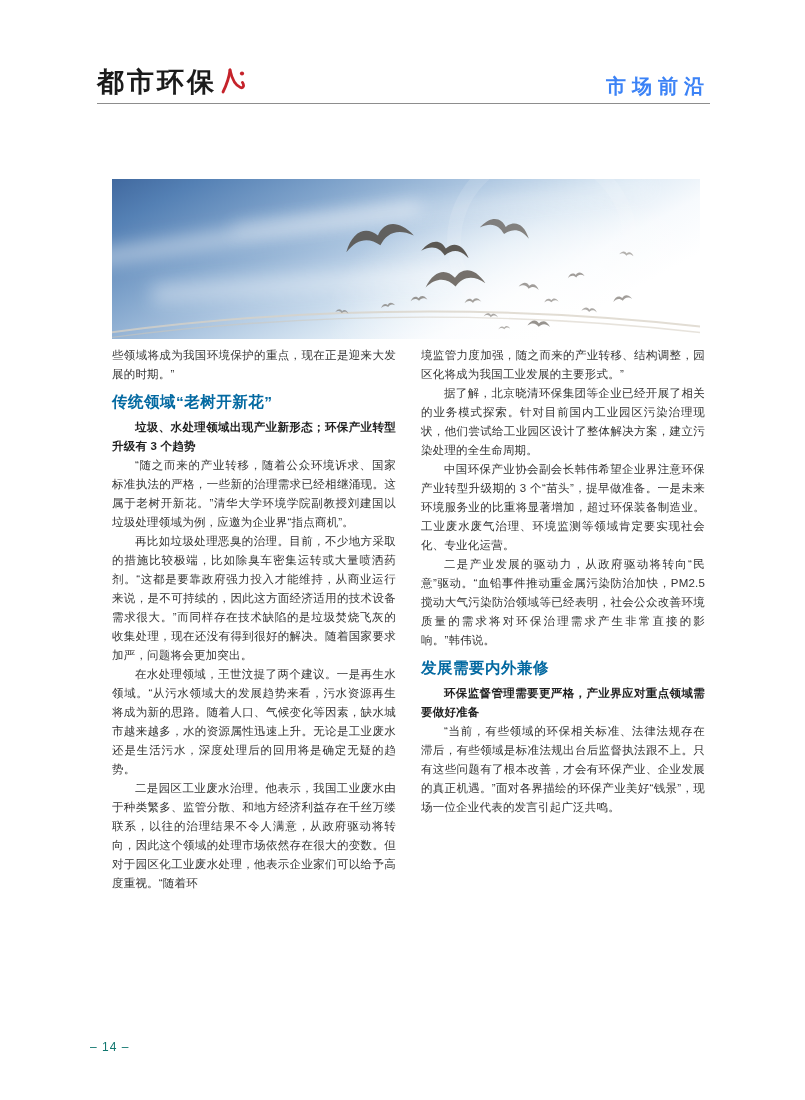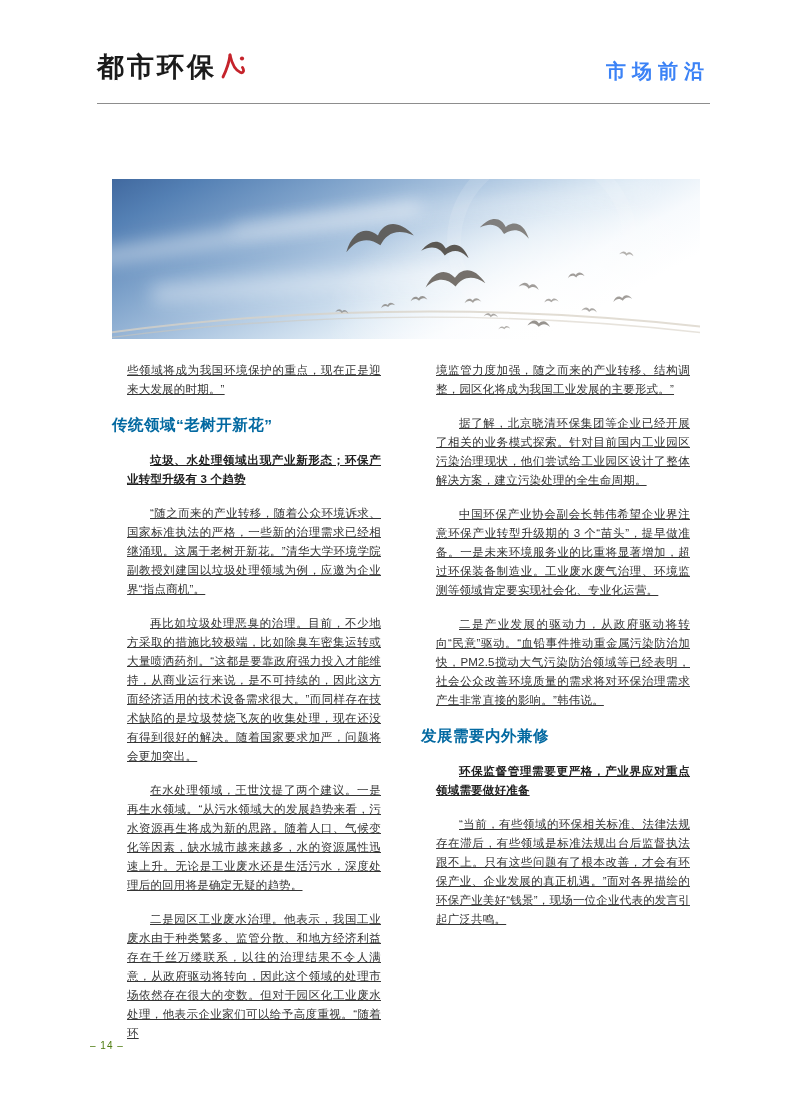--- a/index.html
+++ b/index.html
@@ -8,21 +8,21 @@
     width: 805px; height: 1100px;
     font-family: "Liberation Sans", sans-serif;
     position: relative; overflow: hidden;
   }
   .page { position: absolute; inset: 0; background: #ffffff; }
 
   
   .header {
     position: absolute; left: 97px; top: 62px; width: 613px; height: 42px;
     display: flex; justify-content: space-between; align-items: flex-end;
-    border-bottom: 1px solid #8d8d8d; padding-bottom: 22px;
+    border-bottom: 1px solid #8d8d8d; padding-bottom: 7px;
   }
   .logo { display: flex; align-items: flex-end; gap: 4px; }
   .logo-text {
     font-size: 27px; font-weight: 700; color: #1b1b1b;
     letter-spacing: 3px; line-height: 1;
   }
   .logo-mark { position: relative; top: 3px; }
   .section-label {
     font-size: 20px; color: #3b82f6; letter-spacing: 6px; line-height: 1; font-weight: bold;
   }
@@ -45,33 +45,33 @@
 
   
   .content {
     position: absolute; left: 112px; top: 346px; width: 593px;
     display: flex; gap: 25px;
   }
   .col {
     width: 284px; font-size: 11.5px; line-height: 19px;
     color: #353535; text-align: justify; letter-spacing: 0.2px;
   }
-  .col p { margin: 15px; text-decoration: underline; }
+  .col p { margin: 0; }
   .col p.indent { text-indent: 2em; }
   .col p.lead { font-weight: 700; color: #1f1f1f; }
   .col h3.subhead {
     font-size: 15.5px; font-weight: 700; color: #0369a1;
     line-height: 22px; margin: 7px 0 5px; letter-spacing: 0.5px;
     text-align: left;
   }
 
   
   .footer {
     position: absolute; left: 90px; top: 1040px;
-    font-size: 10px; color: #4d7c0f; letter-spacing: 1px;
+    font-size: 12px; color: #0f766e; letter-spacing: 1px;
   }
 </style>
 </head>
 <body>
 
 <div class="page">
 
   <div class="header">
     <div class="logo">
       <span class="logo-text">都市环保</span>

